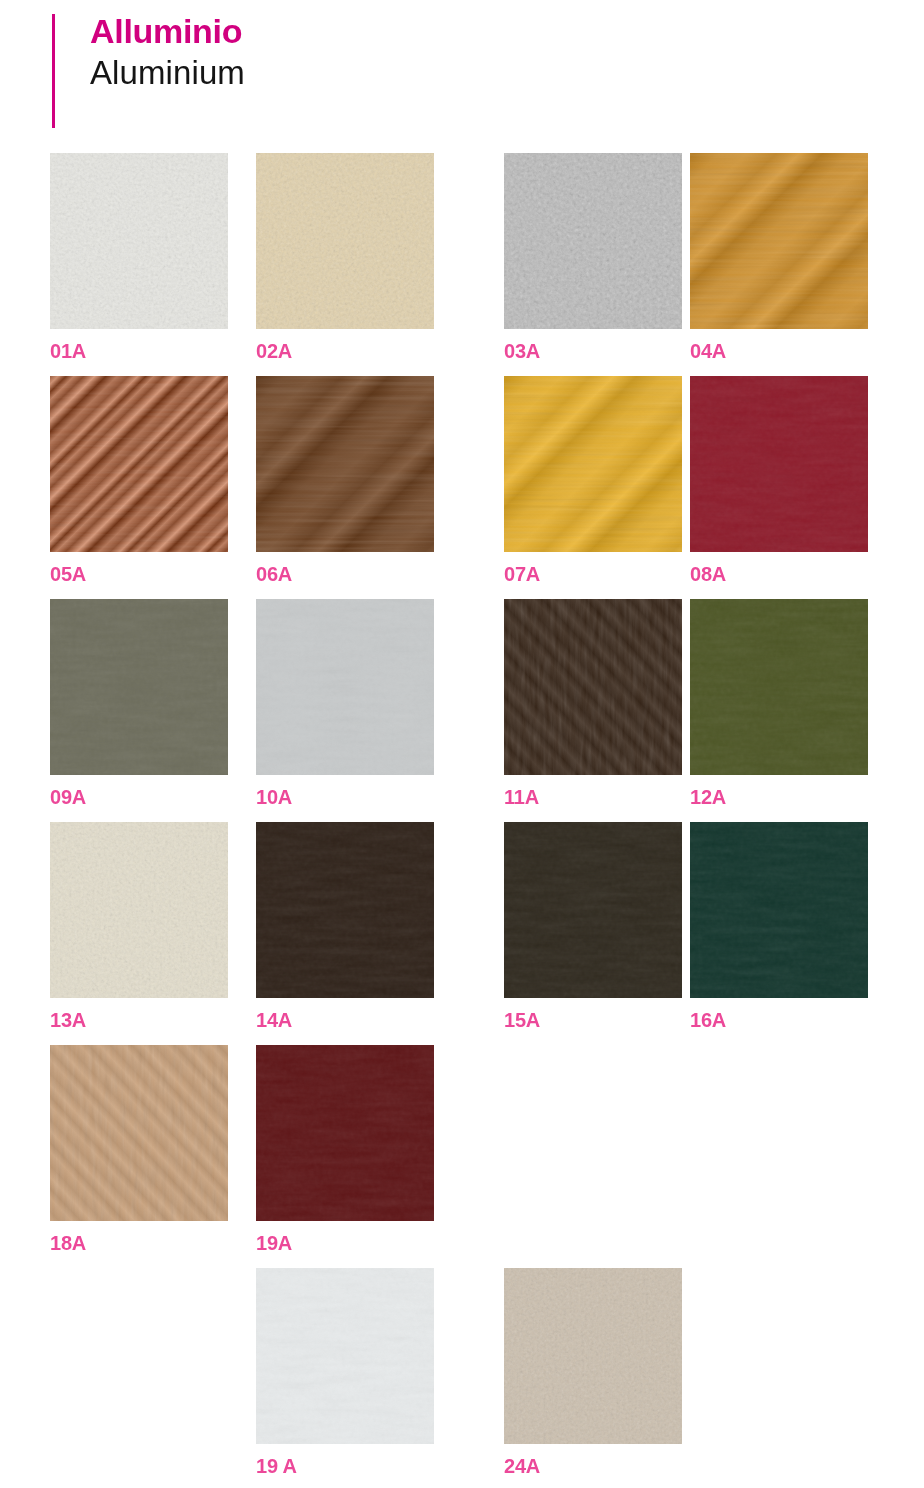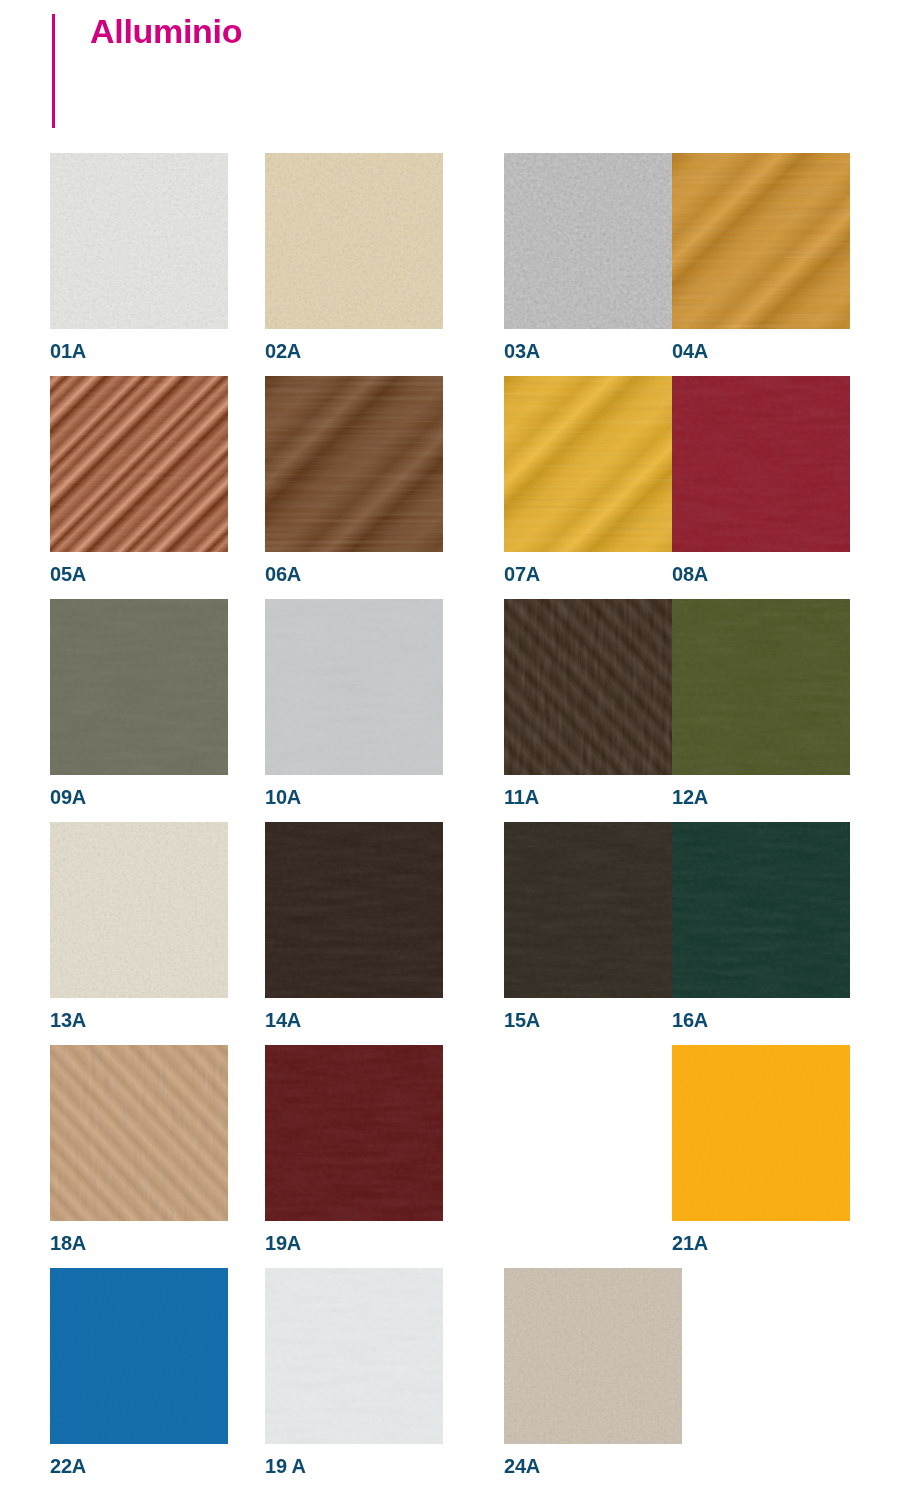--- a/index.html
+++ b/index.html
@@ -66,54 +66,55 @@
   .row {
     position: relative;
     height: 223px;
   }
   .cell {
     position: absolute;
     top: 0;
     width: 178px;
   }
   .cell.c0 { left: 0px; }
-  .cell.c1 { left: 215px; }
+  .cell.c1 { left: 206px; }
   .cell.c2 { left: 454px; }
-  .cell.c3 { left: 622px; }
+  .cell.c3 { left: 640px; }
 
   .swatch {
     width: 178px;
     height: 176px;
     position: relative;
     overflow: hidden;
   }
   .swatch .tex {
     position: absolute;
     left: -20%;
     top: -20%;
     width: 140%;
     height: 140%;
   }
   .label {
     margin-top: 10px;
     font-size: 20px;
     font-weight: bold;
-    color: #0c4a6e;
+    color: #ec4899;
     letter-spacing: -0.2px;
     line-height: 24px;
     white-space: nowrap;
   }
 </style>
 </head>
 <body>
 
 <div class="header">
   <div class="header-rule" style="background: rgb(209, 0, 127);"></div>
   <div class="header-text">
     <div class="title-it" style="color: rgb(209, 0, 127);">Alluminio</div>
+    <div class="title-en">Aluminium</div>
   </div>
 </div>
 
 <div class="grid" id="swatch-grid">
     <div class="row">
       <div class="cell c0">
         <div class="swatch" style="background: rgb(233, 233, 228);">
           <svg class="tex" viewBox="0 0 100 100" preserveAspectRatio="none">
             <defs>
               <filter id="tx0f" x="-20%" y="-20%" width="140%" height="140%">
@@ -570,56 +571,22 @@
                   <feFuncA type="linear" slope="0.5" intercept="0"></feFuncA>
                 </feComponentTransfer>
               </filter>
             </defs>
             <rect x="-10" y="-10" width="120" height="120" fill="rgb(74,0,2)" filter="url(#tx17f)" opacity="0.16"></rect>
             <rect x="-10" y="-10" width="120" height="120" fill="rgb(110,36,38)" filter="url(#tx17h)" opacity="0.1"></rect>
           </svg>
         </div>
         <div class="label">19A</div>
       </div>
-      <div class="cell c3">
-        <div class="swatch" style="background: rgb(249, 174, 18);">
-          <svg class="tex" viewBox="0 0 100 100" preserveAspectRatio="none">
-            <defs>
-              <filter id="tx19f" x="-20%" y="-20%" width="140%" height="140%">
-                <feTurbulence type="fractalNoise" baseFrequency="0.9" numOctaves="2" seed="136"></feTurbulence>
-                <feColorMatrix type="saturate" values="0"></feColorMatrix>
-                <feComponentTransfer>
-                  <feFuncA type="linear" slope="0.4" intercept="0"></feFuncA>
-                </feComponentTransfer>
-              </filter>
-            </defs>
-            <rect x="-10" y="-10" width="120" height="120" fill="rgb(235,160,4)" filter="url(#tx19f)" opacity="0.05"></rect>
-          </svg>
-        </div>
-        <div class="label">21A</div>
-      </div>
     </div>
     <div class="row">
-      <div class="cell c0">
-        <div class="swatch" style="background: rgb(19, 108, 171);">
-          <svg class="tex" viewBox="0 0 100 100" preserveAspectRatio="none">
-            <defs>
-              <filter id="tx20f" x="-20%" y="-20%" width="140%" height="140%">
-                <feTurbulence type="fractalNoise" baseFrequency="0.9" numOctaves="2" seed="143"></feTurbulence>
-                <feColorMatrix type="saturate" values="0"></feColorMatrix>
-                <feComponentTransfer>
-                  <feFuncA type="linear" slope="0.4" intercept="0"></feFuncA>
-                </feComponentTransfer>
-              </filter>
-            </defs>
-            <rect x="-10" y="-10" width="120" height="120" fill="rgb(5,94,157)" filter="url(#tx20f)" opacity="0.05"></rect>
-          </svg>
-        </div>
-        <div class="label">22A</div>
-      </div>
       <div class="cell c1">
         <div class="swatch" style="background: rgb(231, 234, 235);">
           <svg class="tex" viewBox="0 0 100 100" preserveAspectRatio="none">
             <defs>
               <filter id="tx21f" x="-20%" y="-20%" width="140%" height="140%">
                 <feTurbulence type="fractalNoise" baseFrequency="0.05 0.35" numOctaves="3" seed="150"></feTurbulence>
                 <feColorMatrix type="saturate" values="0"></feColorMatrix>
                 <feComponentTransfer>
                   <feFuncA type="linear" slope="0.55" intercept="0"></feFuncA>
                 </feComponentTransfer>

